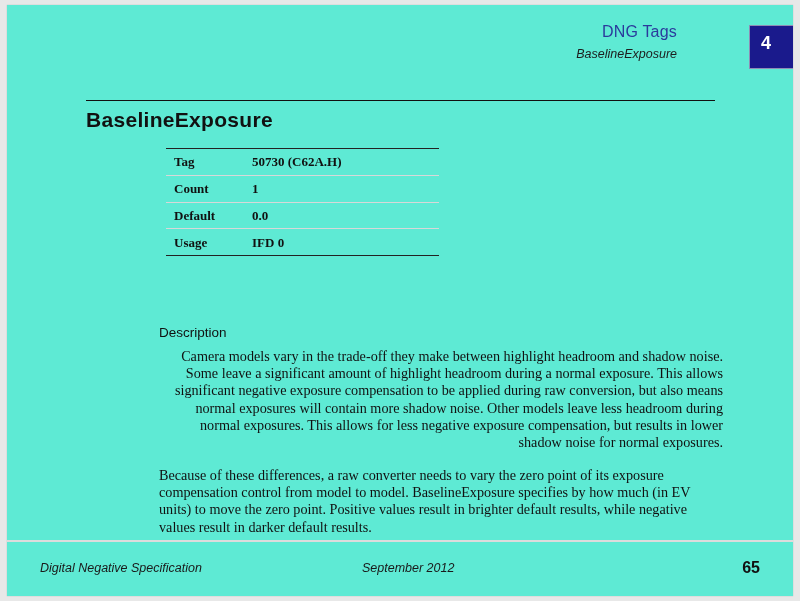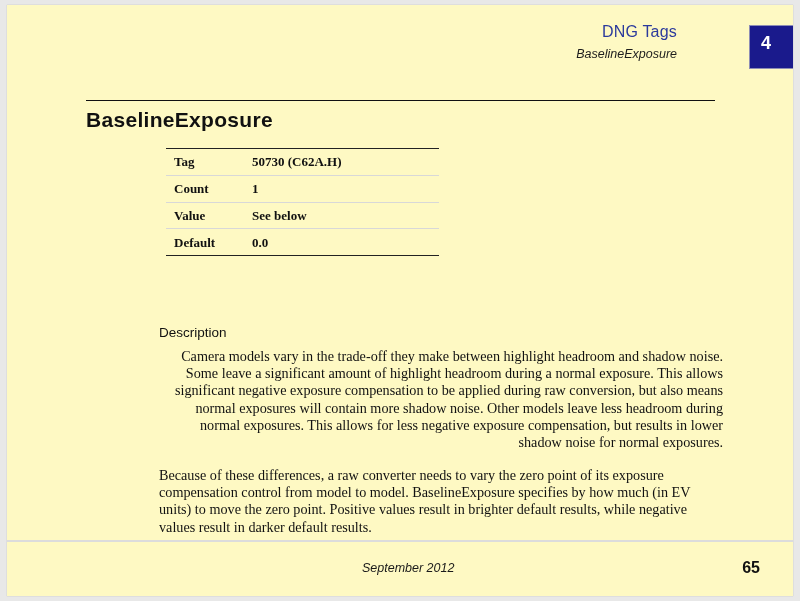--- a/index.html
+++ b/index.html
@@ -12,21 +12,21 @@
     background: #e8e8e8;
     font-family: "Liberation Serif", serif;
     overflow: hidden;
   }
   .page {
     position: absolute;
     left: 7px;
     top: 5px;
     width: 786px;
     height: 591px;
-    background: #fef9c3;
+    background: #5eead4;
     box-shadow: 0 0 1px rgba(0,0,0,0.25);
     overflow: hidden;
   }
 
   
   .header {
     position: absolute;
     left: 0;
     top: 0;
     width: 786px;
@@ -218,35 +218,36 @@
     <tbody>
       <tr>
         <td class="k">Tag</td>
         <td class="v">50730 (C62A.H)</td>
       </tr>
       <tr>
         <td class="k">Count</td>
         <td class="v">1</td>
       </tr>
       <tr>
-        <td class="k">Value</td>
-        <td class="v">See below</td>
-      </tr>
-      <tr>
         <td class="k">Default</td>
         <td class="v">0.0</td>
       </tr>
+      <tr>
+        <td class="k">Usage</td>
+        <td class="v">IFD 0</td>
+      </tr>
     </tbody>
   </table>
 
   <div class="desc-head">Description</div>
 
   <div class="body-copy para1">Camera models vary in the trade-off they make between highlight headroom and shadow noise. Some leave a significant amount of highlight headroom during a normal exposure. This allows significant negative exposure compensation to be applied during raw conversion, but also means normal exposures will contain more shadow noise. Other models leave less headroom during normal exposures. This allows for less negative exposure compensation, but results in lower shadow noise for normal exposures.</div>
 
   <div class="body-copy para2">Because of these differences, a raw converter needs to vary the zero point of its exposure compensation control from model to model. BaselineExposure specifies by how much (in EV units) to move the zero point. Positive values result in brighter default results, while negative values result in darker default results.</div>
 
   <div class="footer-rule"></div>
   <div class="footer">
+    <div class="ft-left">Digital Negative Specification</div>
     <div class="ft-center">September 2012</div>
     <div class="ft-right">65</div>
   </div>
 
 </div>
 
 </body></html>

